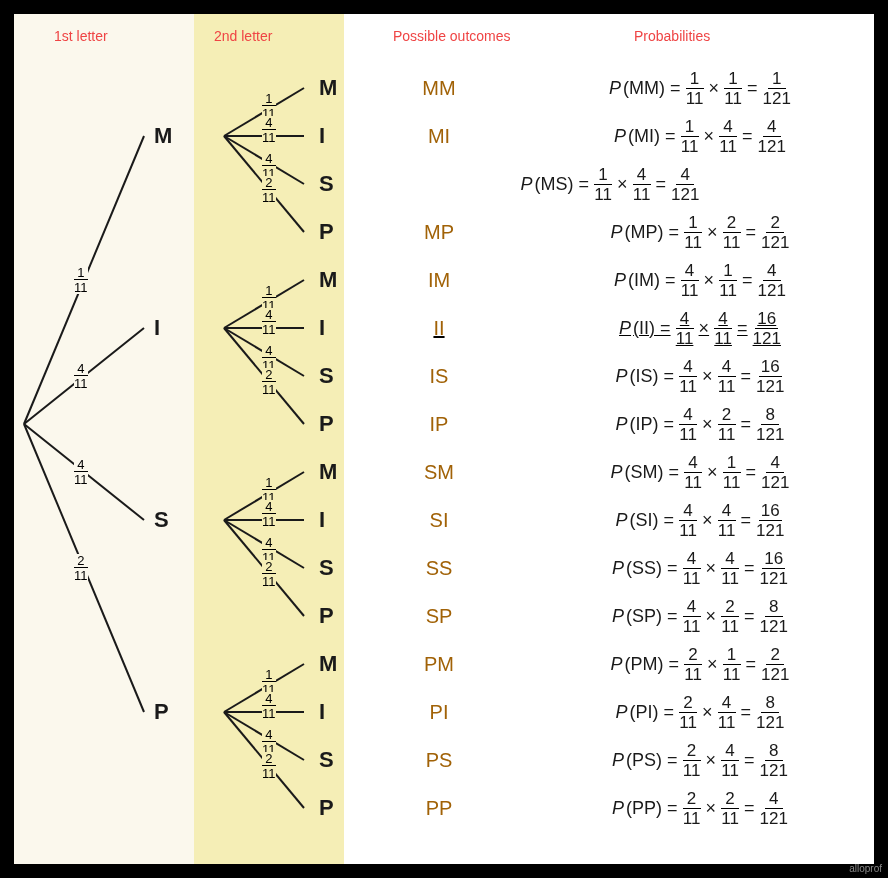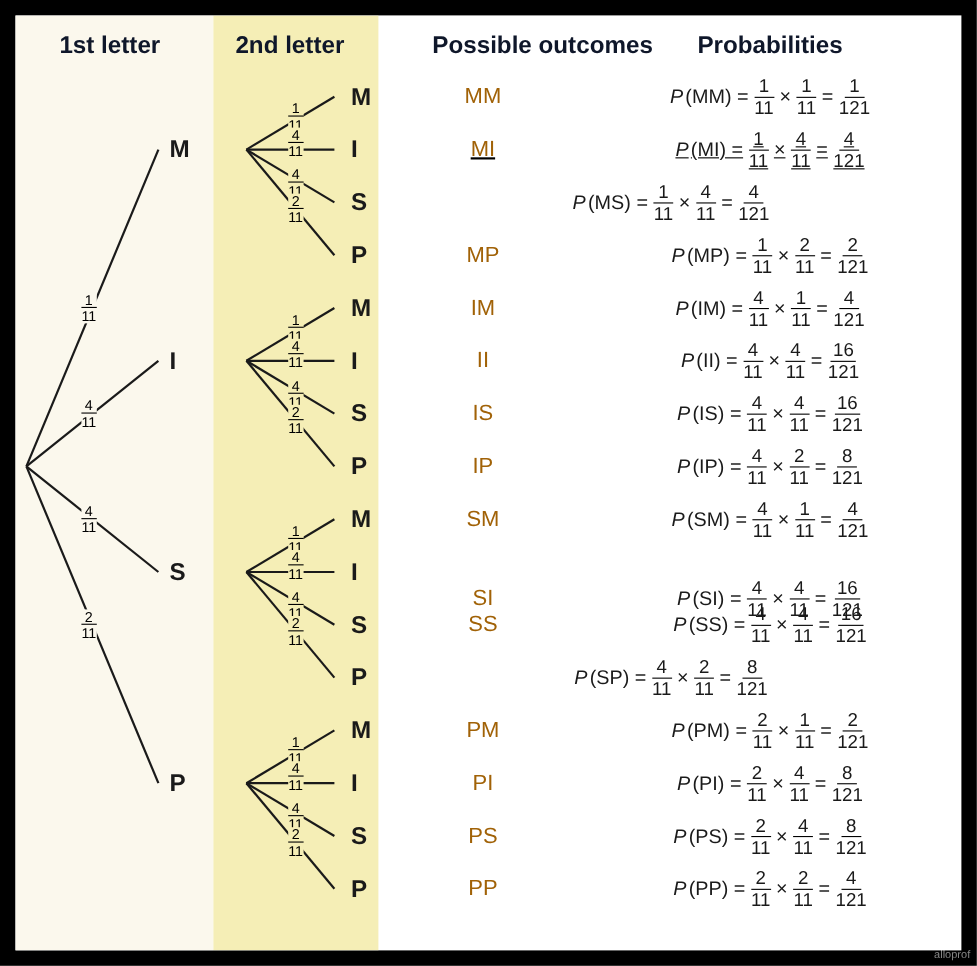--- a/index.html
+++ b/index.html
@@ -49,23 +49,23 @@
   .headers {
     position: absolute;
     top: 0;
     left: 0;
     right: 0;
     height: 50px;
   }
   .hd {
     position: absolute;
     top: 14px;
-    font-weight: bold;
-    font-size: 22px;
-    color: #0f172a;
+    font-weight: normal;
+    font-size: 14px;
+    color: #ef4444;
   }
   .svgwrap {
     position: absolute;
     left: 0;
     top: 0;
     width: 330px;
     height: 850px;
   }
   .node {
     position: absolute;
@@ -288,21 +288,21 @@
               <span class="n">1</span>
               <span class="d">11</span>
             </span>
             <span>=</span>
             <span class="fr">
               <span class="n">1</span>
               <span class="d">121</span>
             </span>
           </div>
         </div>
-        <div class="row" style="top: 48px; text-decoration: underline;">
+        <div class="row" style="top: 48px;">
           <div class="oc">MI</div>
           <div class="pr">
             <span class="P">P</span>
             <span>(MI) =</span>
             <span class="fr">
               <span class="n">1</span>
               <span class="d">11</span>
             </span>
             <span>×</span>
             <span class="fr">
@@ -371,21 +371,21 @@
               <span class="n">1</span>
               <span class="d">11</span>
             </span>
             <span>=</span>
             <span class="fr">
               <span class="n">4</span>
               <span class="d">121</span>
             </span>
           </div>
         </div>
-        <div class="row" style="top: 240px;">
+        <div class="row" style="top: 240px; text-decoration: underline;">
           <div class="oc">II</div>
           <div class="pr">
             <span class="P">P</span>
             <span>(II) =</span>
             <span class="fr">
               <span class="n">4</span>
               <span class="d">11</span>
             </span>
             <span>×</span>
             <span class="fr">
@@ -455,21 +455,21 @@
               <span class="n">1</span>
               <span class="d">11</span>
             </span>
             <span>=</span>
             <span class="fr">
               <span class="n">4</span>
               <span class="d">121</span>
             </span>
           </div>
         </div>
-        <div class="row" style="top: 456px; align-items: center;">
+        <div class="row" style="top: 432px; align-items: center;">
           <div class="oc">SI</div>
           <div class="pr">
             <span class="P">P</span>
             <span>(SI) =</span>
             <span class="fr">
               <span class="n">4</span>
               <span class="d">11</span>
             </span>
             <span>×</span>
             <span class="fr">
@@ -498,20 +498,21 @@
               <span class="d">11</span>
             </span>
             <span>=</span>
             <span class="fr">
               <span class="n">16</span>
               <span class="d">121</span>
             </span>
           </div>
         </div>
         <div class="row" style="top: 528px;">
+          <div class="oc">SP</div>
           <div class="pr">
             <span class="P">P</span>
             <span>(SP) =</span>
             <span class="fr">
               <span class="n">4</span>
               <span class="d">11</span>
             </span>
             <span>×</span>
             <span class="fr">
               <span class="n">2</span>

